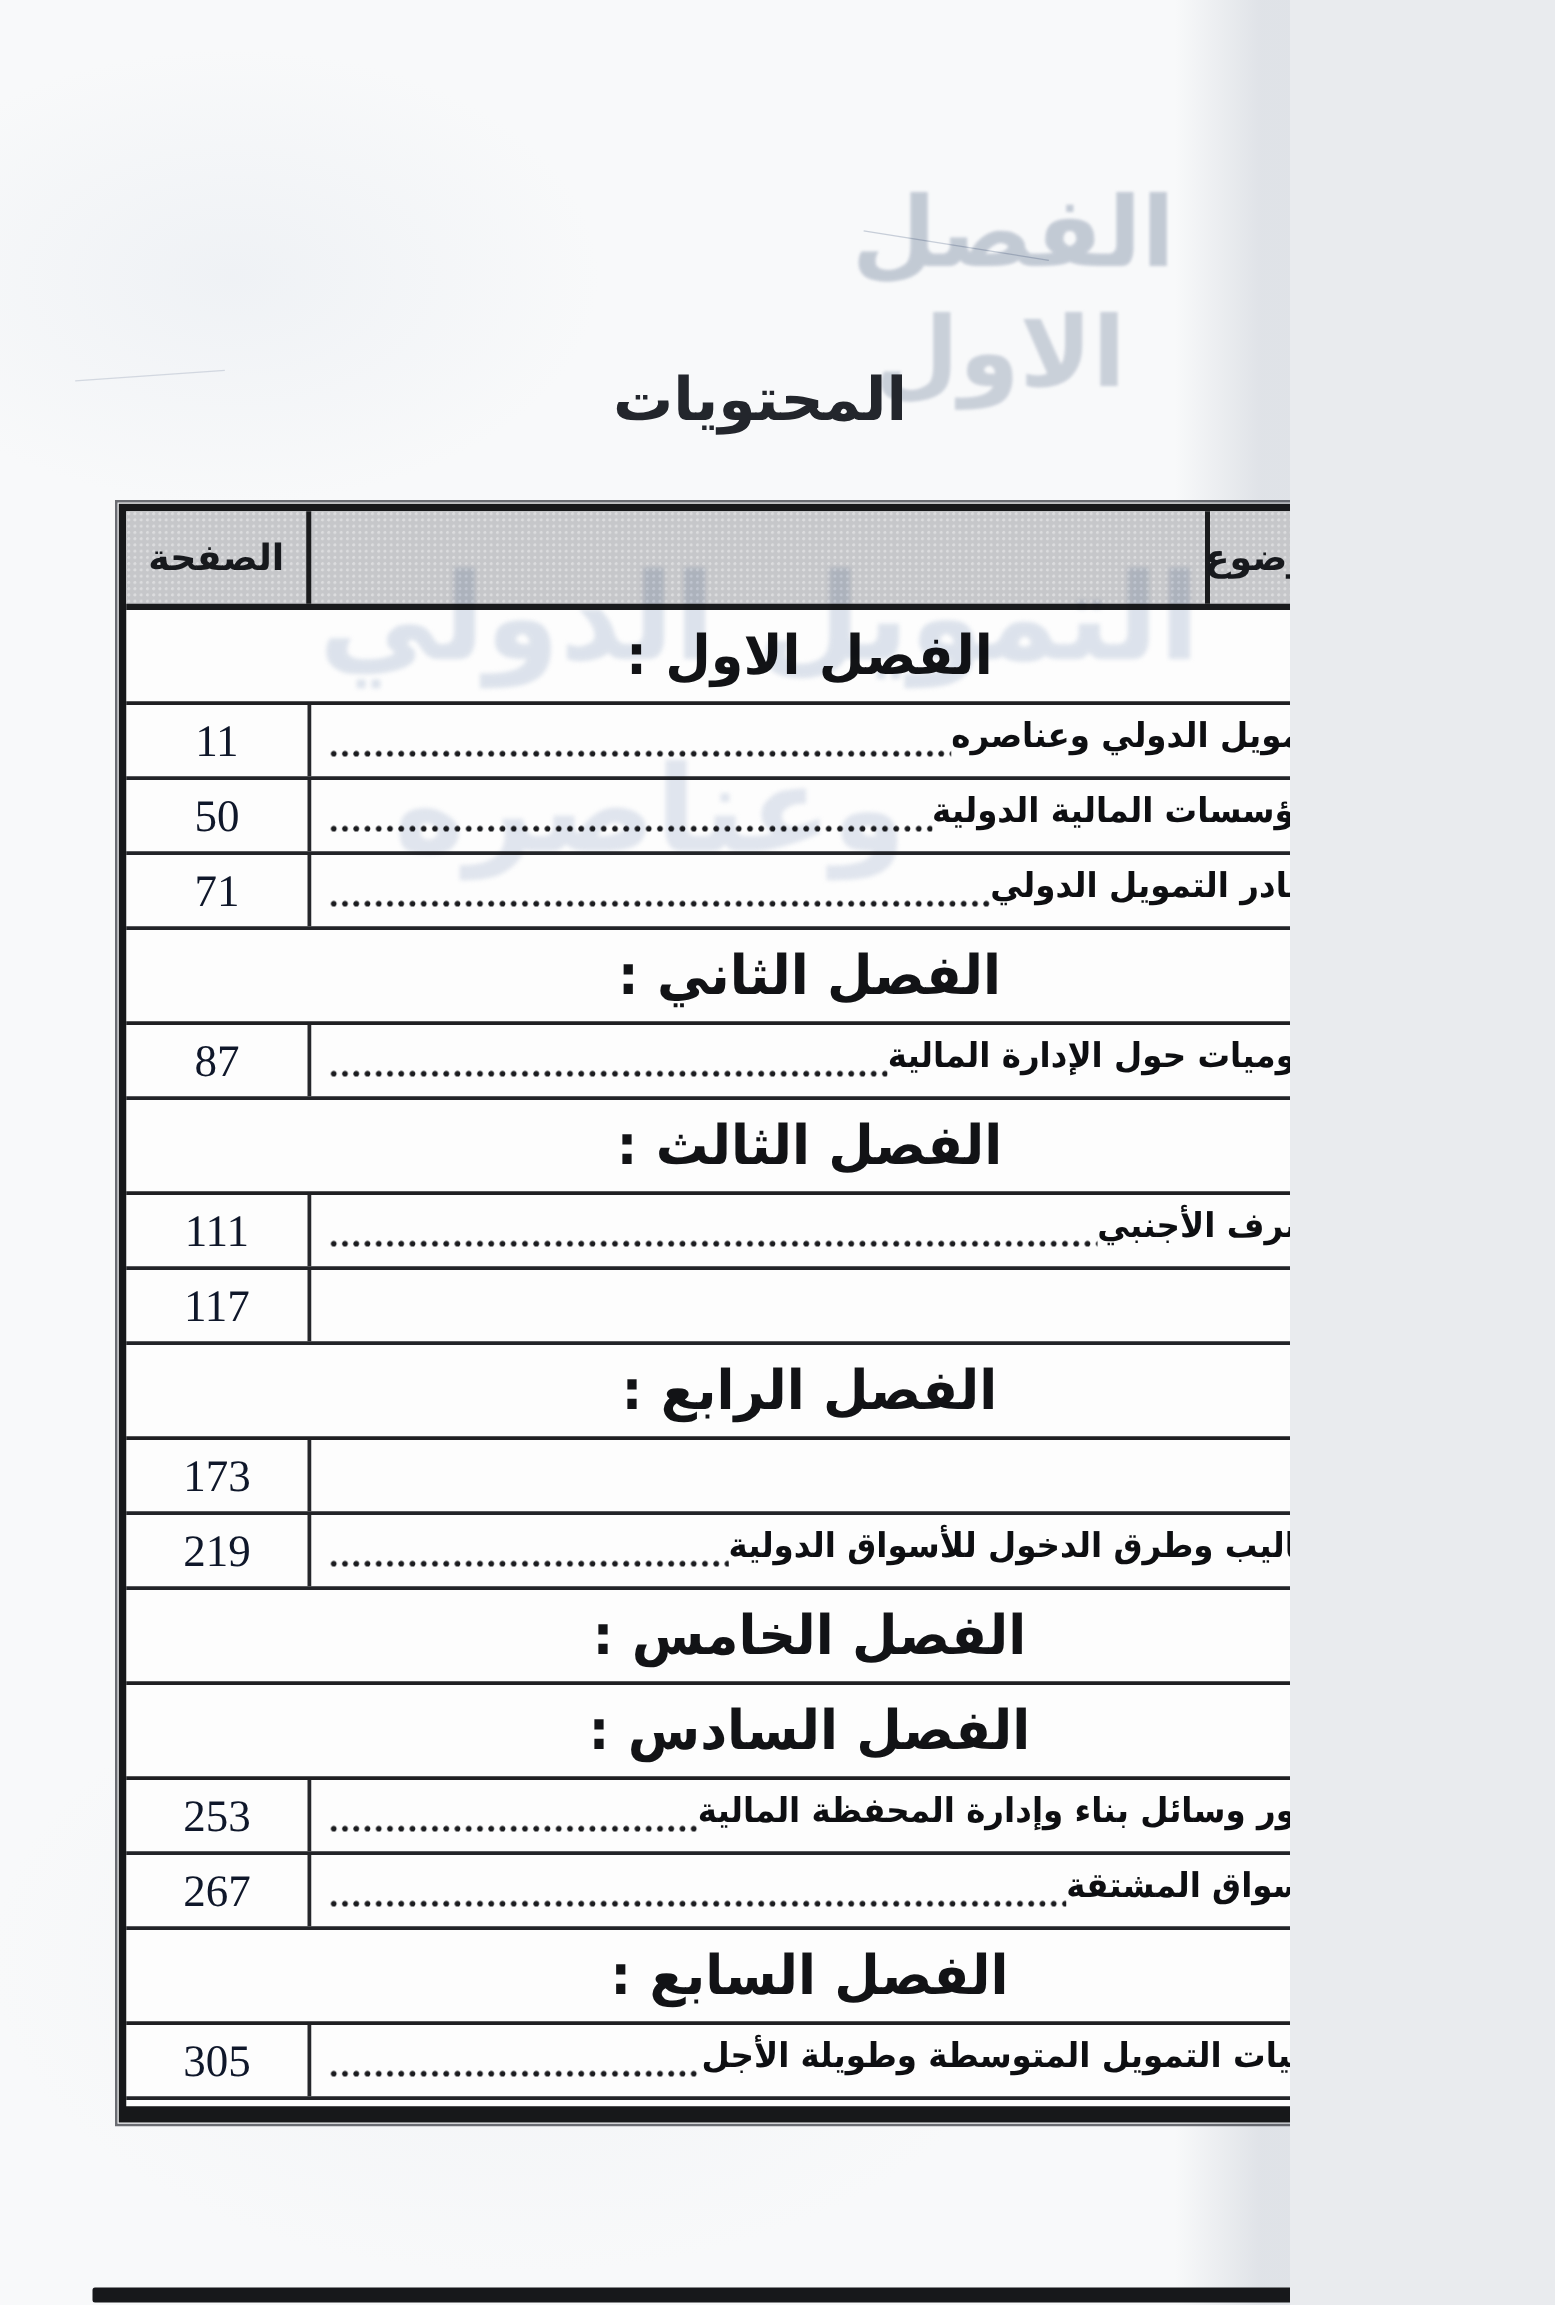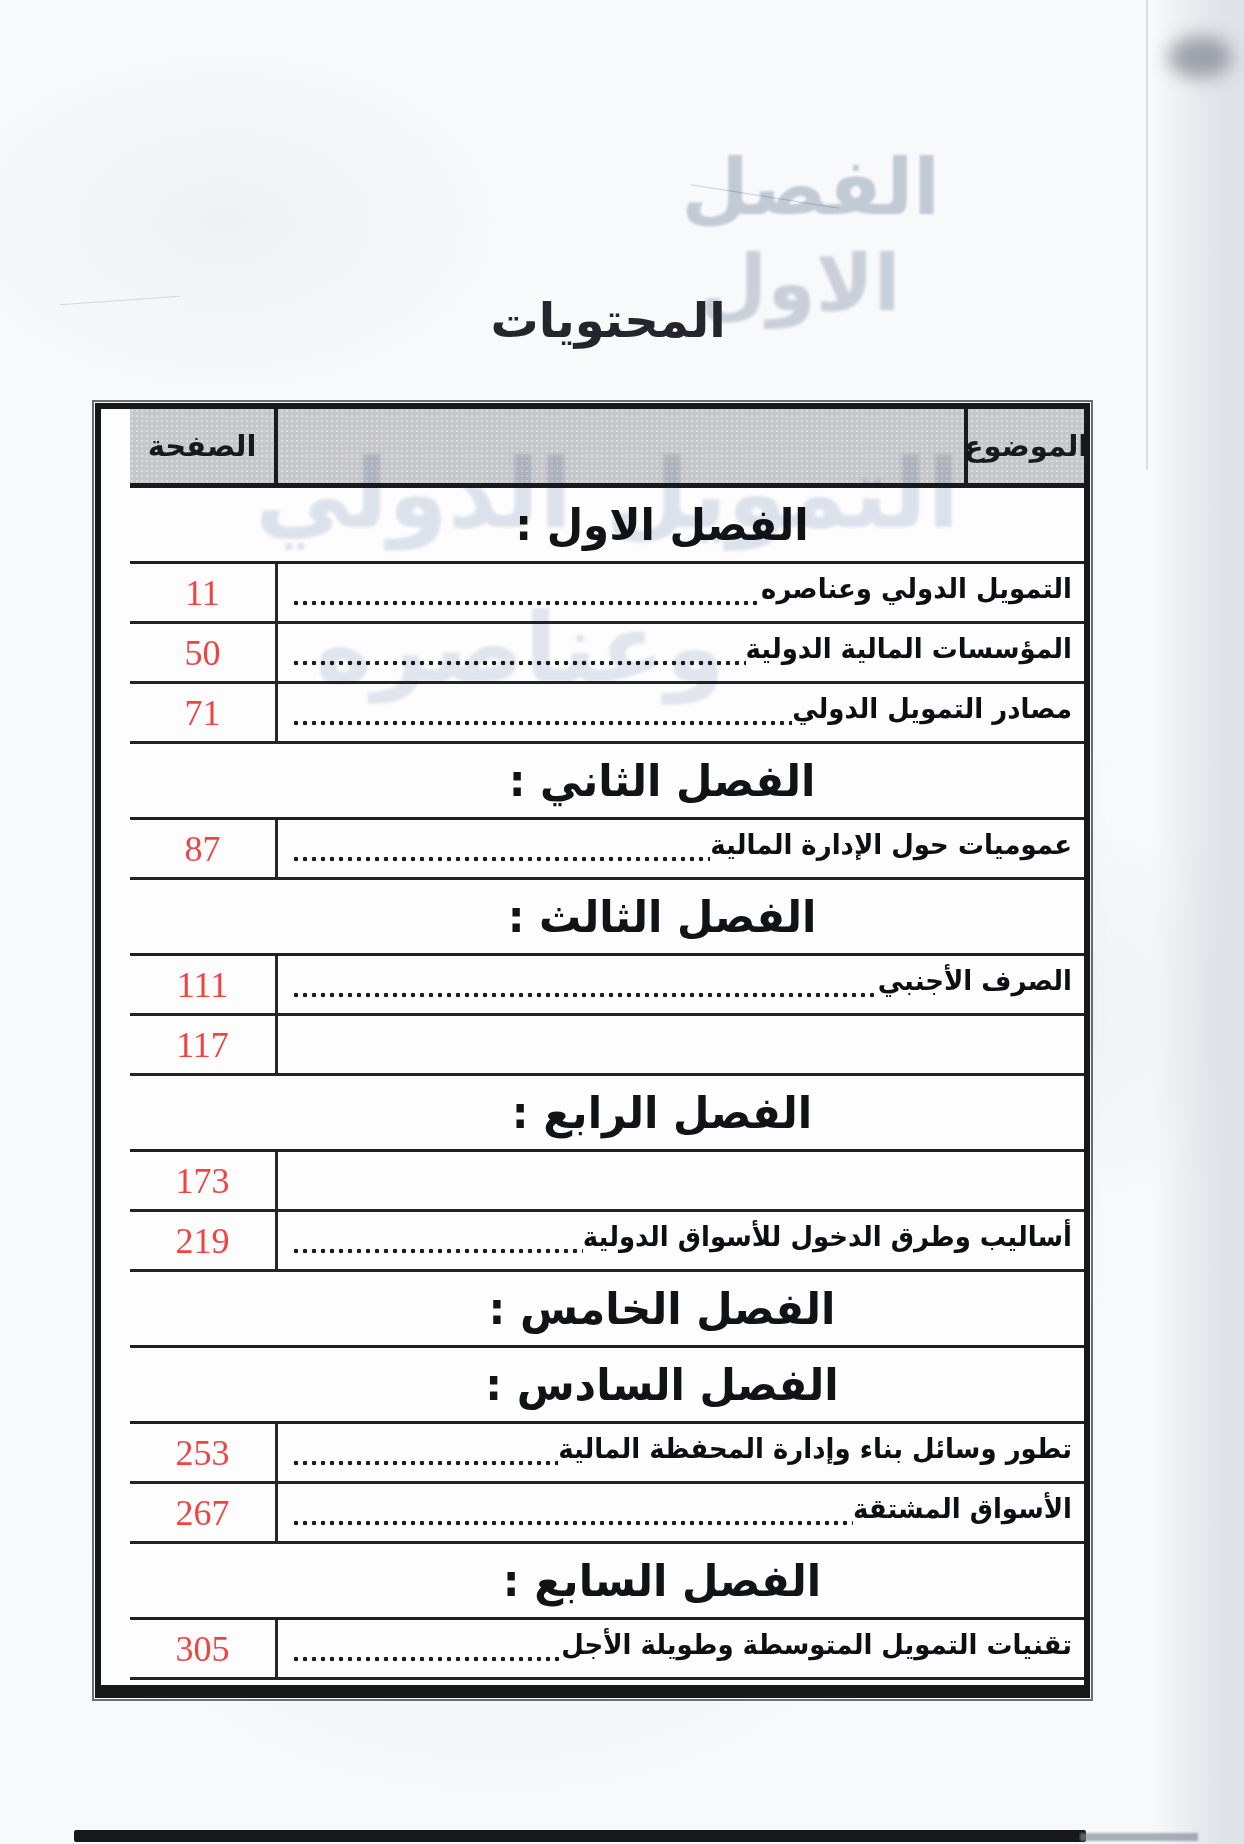--- a/index.html
+++ b/index.html
@@ -1,18 +1,18 @@
 <!DOCTYPE html>
 <html lang="ar"><head>
 <meta charset="utf-8">
 <style>
   html,body{margin:0;padding:0;}
   body{width:1244px;height:1844px;overflow:hidden;background:#e9ebee;}
   .page{
-    position:relative;width:1244px;height:1844px;overflow:hidden;
+    position:relative;width:1032px;height:1844px;overflow:hidden;
     background:
       radial-gradient(ellipse 420px 260px at 18% 12%, rgba(222,228,236,.35), transparent 70%),
       radial-gradient(ellipse 500px 300px at 80% 55%, rgba(219,224,233,.30), transparent 70%),
       radial-gradient(ellipse 600px 360px at 40% 85%, rgba(223,227,234,.28), transparent 70%),
       #f8f9fa;
     font-family:"DejaVu Sans", sans-serif;
   }
   
   .scan-right-band{position:absolute;top:0;right:0;width:92px;height:1844px;
     background:linear-gradient(to right, rgba(203,208,216,0), rgba(203,208,216,.55) 75%);}
@@ -31,37 +31,37 @@
   .ghost-top1{left:690px;top:142px;width:250px;font-size:78px;text-align:center;filter:blur(1.2px);opacity:.85;}
   .ghost-top2{left:680px;top:238px;width:240px;font-size:78px;text-align:center;filter:blur(1.4px);opacity:.75;}
   .ghost-mid1{left:290px;top:438px;width:670px;font-size:96px;text-align:center;color:#d9e0eb;filter:blur(1.6px);opacity:.85;z-index:6;}
   .ghost-mid2{left:310px;top:592px;width:420px;font-size:96px;text-align:center;color:#dbe1ec;filter:blur(1.8px);opacity:.8;z-index:6;}
   
   .page-title{position:absolute;left:0;top:292px;width:1244px;text-align:center;direction:rtl;
     transform:translateX(-14px);font-size:48px;font-weight:bold;color:#23262c;letter-spacing:1px;}
   
   .toc-table{position:absolute;left:95px;top:403px;width:995px;box-sizing:border-box;
     border:6px solid #17181a;border-bottom-width:13px;background:#fdfdfd;
-    outline:2px solid rgba(70,73,80,.8);outline-offset:1px;z-index:3;padding-left:29px;}
+    outline:2px solid rgba(70,73,80,.8);outline-offset:1px;z-index:3;}
   .toc-header{position:relative;height:74px;background:#c6c7ca;border-bottom:5px solid #1a1b1d;
     background-image:radial-gradient(circle at 2px 2px, rgba(255,255,255,.38) 1px, transparent 1.4px);
     background-size:5px 5px;}
   .hdr-cell{position:absolute;top:0;bottom:0;display:flex;align-items:center;justify-content:center;
     font-size:29px;font-weight:bold;color:#17191d;direction:rtl;}
   .hdr-page{left:0;width:144px;border-right:4px solid #1a1b1d;}
   .hdr-subject{right:0;width:116px;border-left:4px solid #1a1b1d;}
   .toc-rows{padding-bottom:5px;}
   .row-chapter{height:73px;border-bottom:3px solid #1f2023;display:flex;align-items:center;justify-content:center;}
   .row-chapter .chapter-label{direction:rtl;font-size:42px;font-weight:900;color:#121316;
     transform:translateX(55px) scaleY(1.04);letter-spacing:0px;}
   .row-entry{position:relative;height:57px;border-bottom:3px solid #232428;}
   .row-entry:last-child{border-bottom-width:3px;}
   .num-cell{position:absolute;left:0;top:0;bottom:0;width:145px;border-right:3px solid #26272b;
     display:flex;align-items:center;justify-content:center;
-    font-family:"Liberation Serif", serif;font-size:36px;color:#ef4444;}
+    font-family:"Liberation Serif", serif;font-size:36px;color:#0f172a;}
   .entry-content{position:absolute;left:148px;right:0;top:0;bottom:0;direction:rtl;
     display:flex;align-items:center;padding:0 12px 0 14px;text-align:right;}
   .entry-title{font-size:26px;font-weight:bold;color:#0e0f12;white-space:nowrap;margin-top:-8px;transform:scaleY(1.05);}
   .leader{flex:1;height:12px;margin-top:22px;min-width:20px;
     background-image:radial-gradient(circle at 4px 5px, #1b1c1f 2px, transparent 2.6px);
     background-size:9px 12px;background-repeat:repeat-x;}
 </style>
 </head>
 <body>
 

